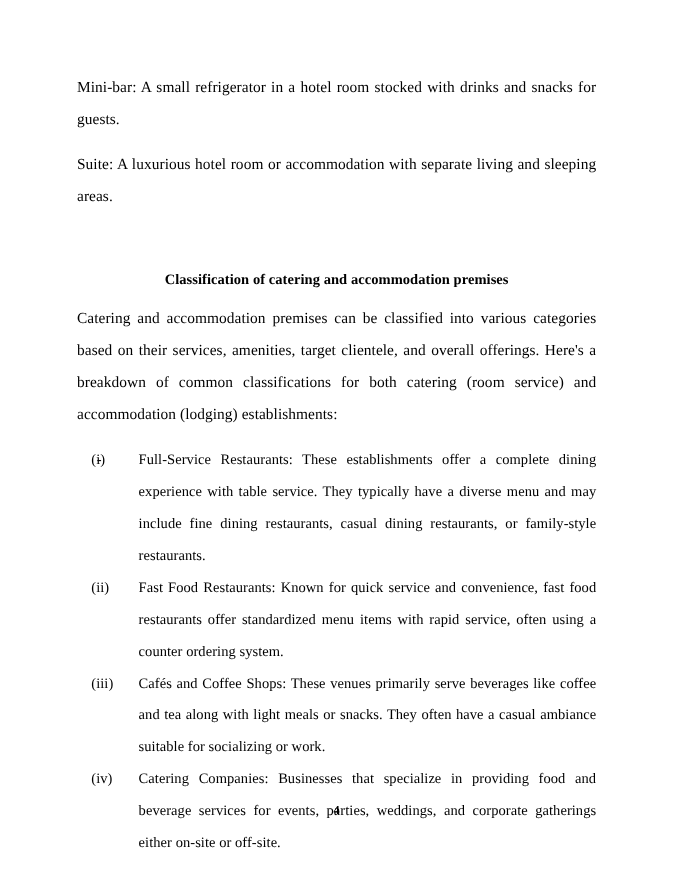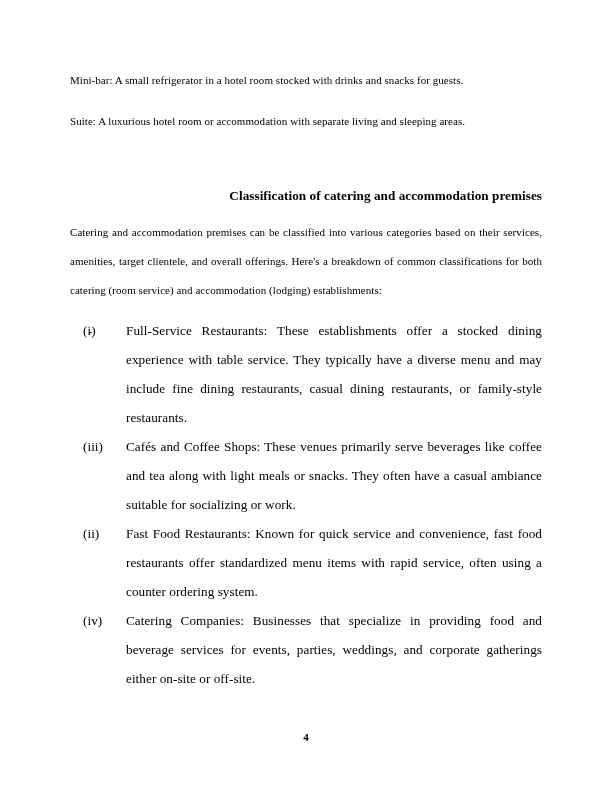--- a/index.html
+++ b/index.html
@@ -24,35 +24,35 @@
     background: #ffffff;
   }
   .content {
     position: absolute;
     left: 70px;
     top: 66px;
     width: 472px;
   }
   p.para {
     margin: 0 0 0 0;
-    font-size: 11px;
+    font-size: 14px;
     line-height: 29px;
     text-align: justify;
     text-justify: inter-word;
     letter-spacing: 0.05px;
   }
   .gap-small { height: 12px; }
   .gap-heading-before { height: 33px; }
   .gap-heading-after { height: 8px; }
   h2.heading {
     margin: 0;
     font-size: 13.2px;
     font-weight: bold;
     line-height: 29px;
-    text-align: right;
+    text-align: center;
     letter-spacing: 0.05px;
   }
   .list-block {
     margin-top: 11px;
   }
   .dash-item {
     position: relative;
     font-size: 13.2px;
     line-height: 29px;
     padding-left: 37px;
@@ -113,31 +113,31 @@
     <p class="para">Catering and accommodation premises can be classified into various categories based on their services, amenities, target clientele, and overall offerings. Here's a breakdown of common classifications for both catering (room service) and accommodation (lodging) establishments:</p>
 
     <div class="list-block">
 
       <div class="dash-item">
         <span class="marker">-</span>
       </div>
 
       <div class="roman-item">
         <span class="marker">(i)</span>
-        <span class="body-text">Full-Service Restaurants: These establishments offer a stocked dining experience with table service. They typically have a diverse menu and may include fine dining restaurants, casual dining restaurants, or family-style restaurants.</span>
+        <span class="body-text">Full-Service Restaurants: These establishments offer a complete dining experience with table service. They typically have a diverse menu and may include fine dining restaurants, casual dining restaurants, or family-style restaurants.</span>
+      </div>
+
+      <div class="roman-item">
+        <span class="marker">(ii)</span>
+        <span class="body-text">Fast Food Restaurants: Known for quick service and convenience, fast food restaurants offer standardized menu items with rapid service, often using a counter ordering system.</span>
       </div>
 
       <div class="roman-item">
         <span class="marker">(iii)</span>
         <span class="body-text">Cafés and Coffee Shops: These venues primarily serve beverages like coffee and tea along with light meals or snacks. They often have a casual ambiance suitable for socializing or work.</span>
-      </div>
-
-      <div class="roman-item">
-        <span class="marker">(ii)</span>
-        <span class="body-text">Fast Food Restaurants: Known for quick service and convenience, fast food restaurants offer standardized menu items with rapid service, often using a counter ordering system.</span>
       </div>
 
       <div class="roman-item">
         <span class="marker">(iv)</span>
         <span class="body-text">Catering Companies: Businesses that specialize in providing food and beverage services for events, parties, weddings, and corporate gatherings either on-site or off-site.</span>
       </div>
 
     </div>
   </div>
 

